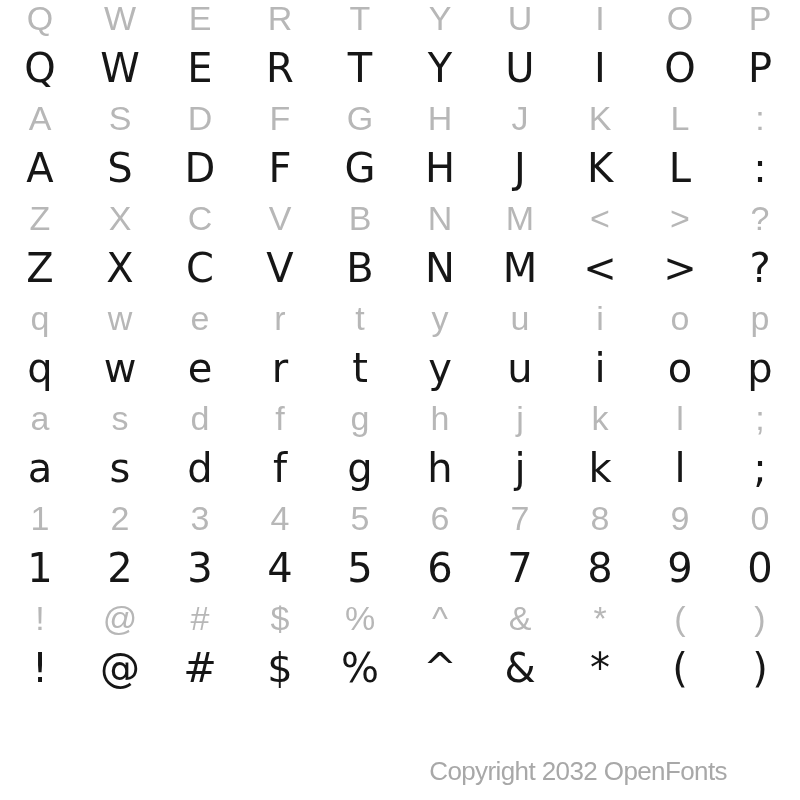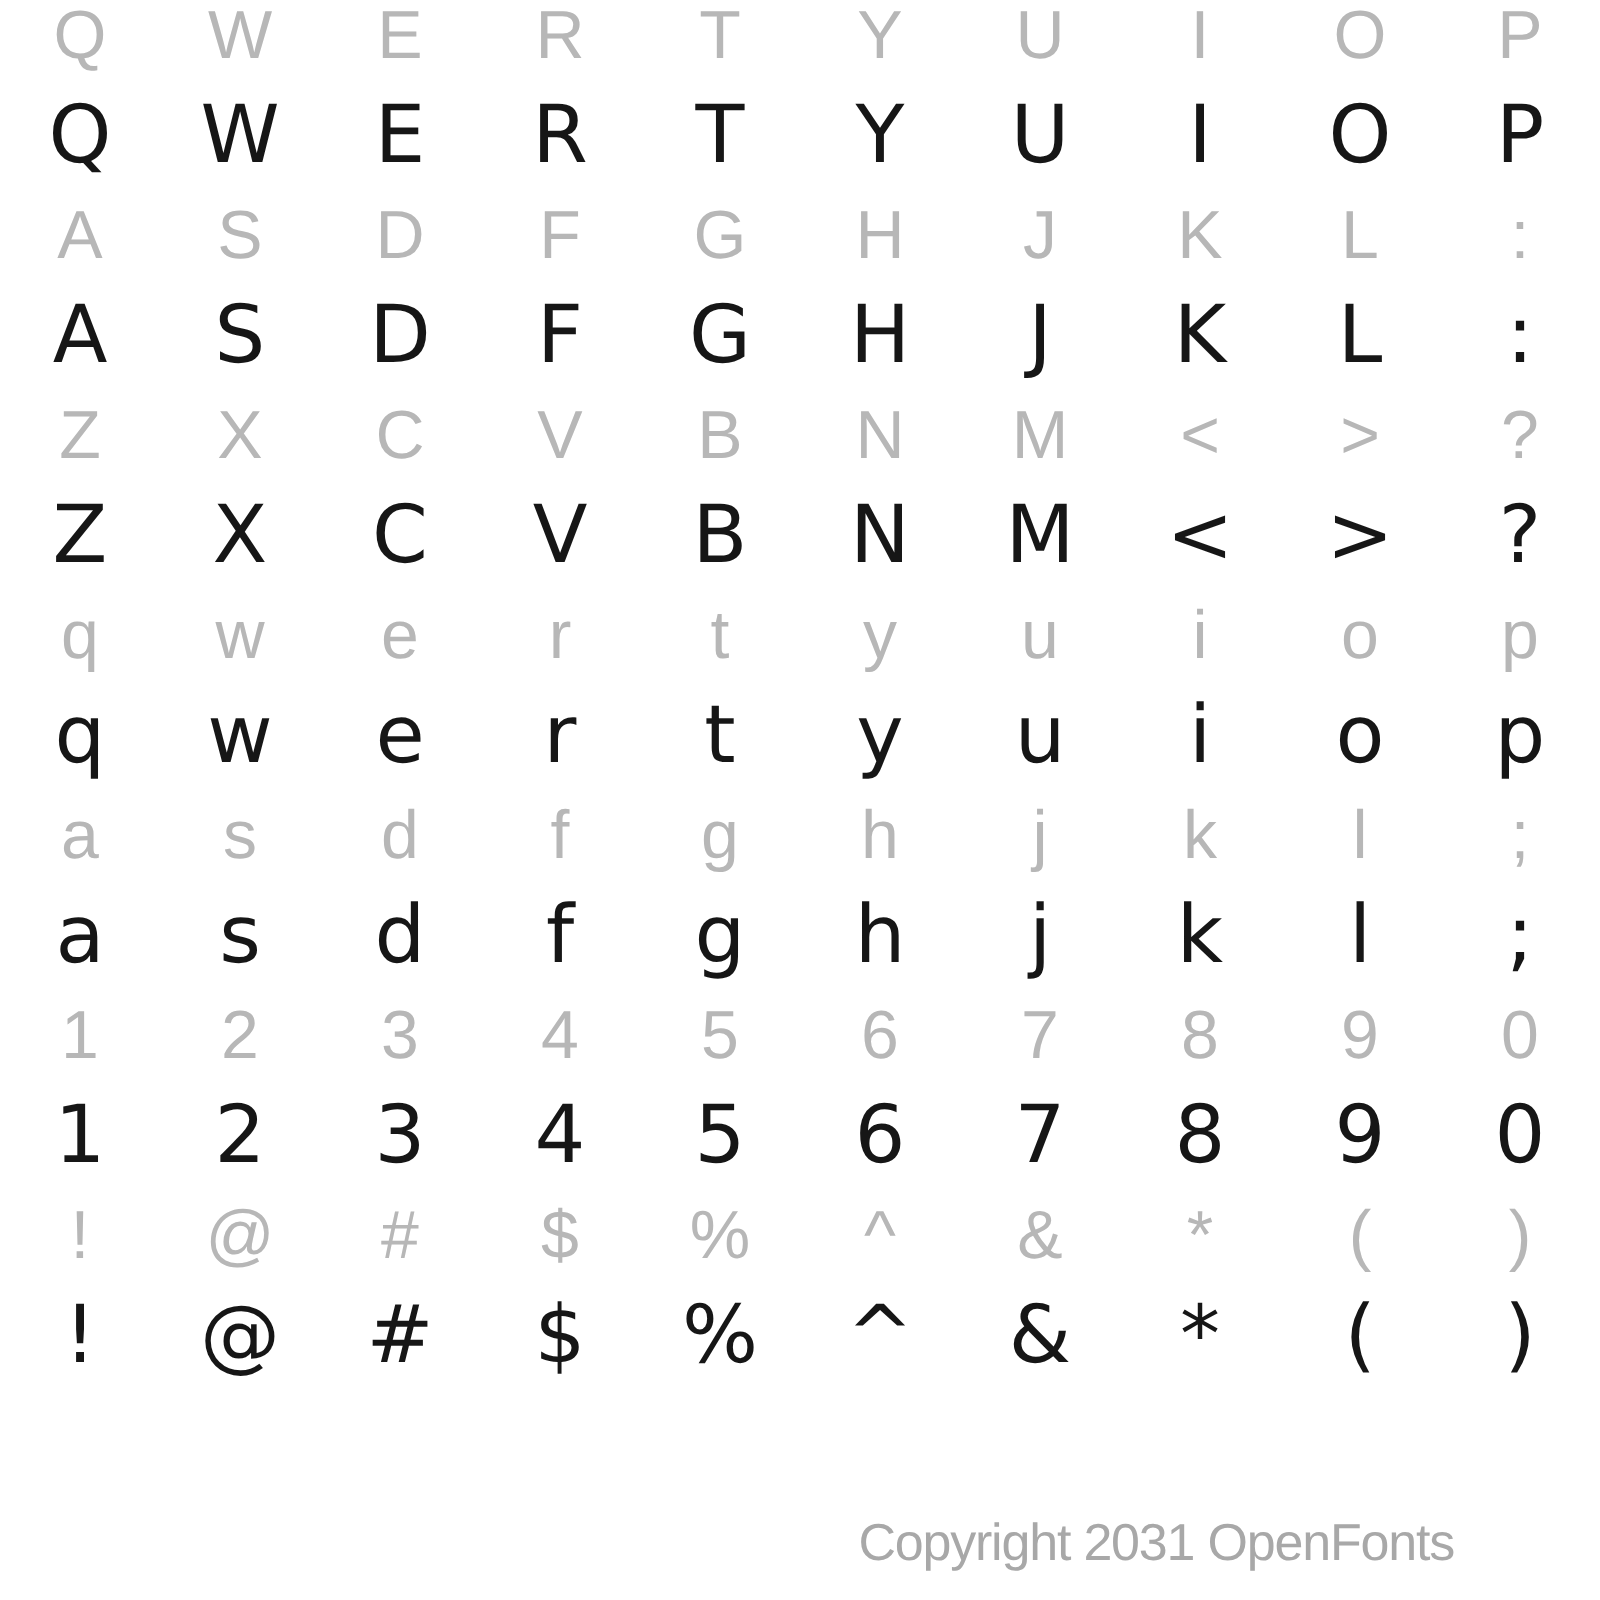--- a/index.html
+++ b/index.html
@@ -245,14 +245,14 @@
           <span>$</span>
           <span>%</span>
           <span>^</span>
           <span>&amp;</span>
           <span>*</span>
           <span>(</span>
           <span>)</span>
         </div>
       </div>
     </div>
-  <div class="footer">Copyright 2031 OpenFonts</div>
+  <div class="footer">Copyright 2032 OpenFonts</div>
 </div>
 
 </body></html>

